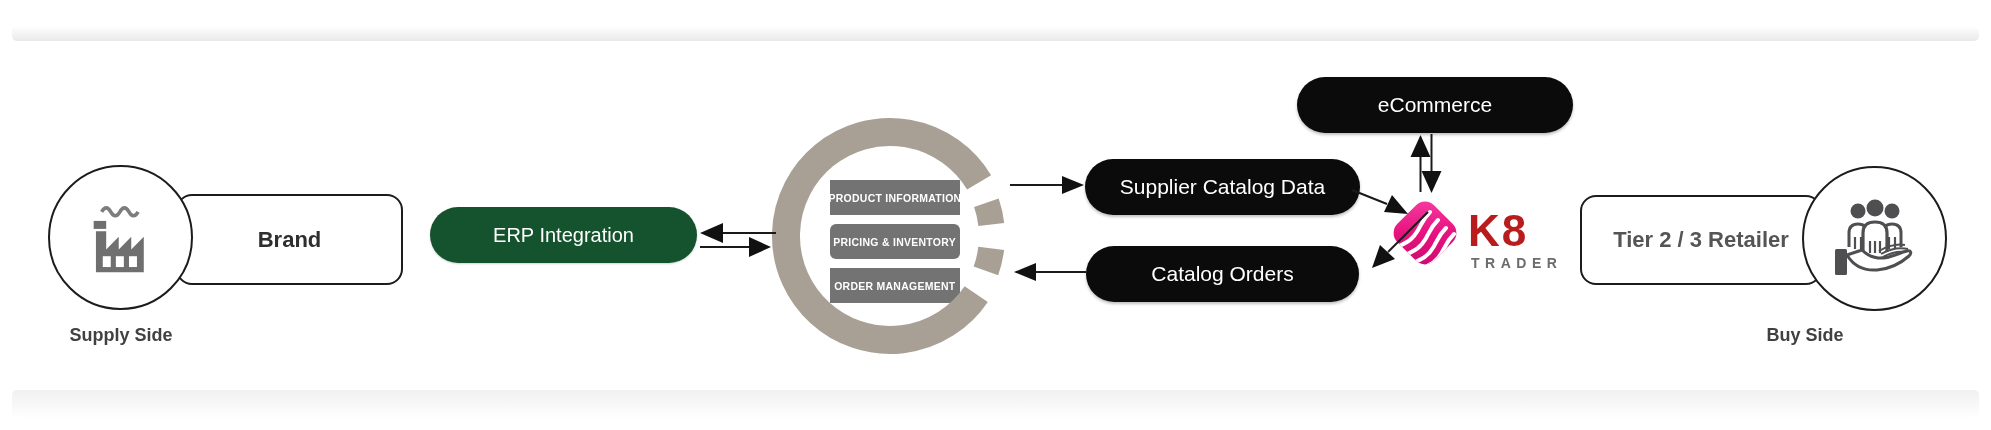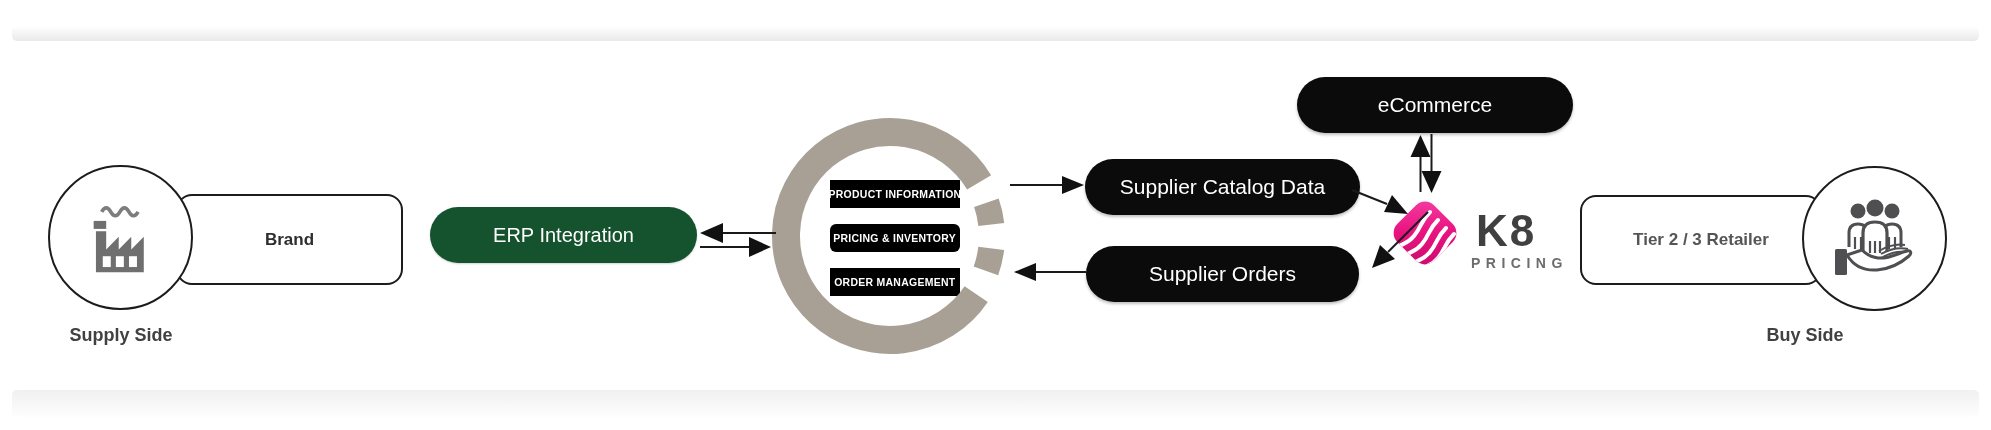--- a/index.html
+++ b/index.html
@@ -11,21 +11,21 @@
   .band-top{top:26px;height:15px;background:linear-gradient(180deg,#ffffff 0%,#f5f5f5 45%,#e9e9e9 100%);}
   .band-bottom{top:390px;height:27px;background:linear-gradient(180deg,#f0f0f0 0%,#f8f8f8 55%,#fefefe 100%);}
 
   
   .outline-box{
     position:absolute;background:#ffffff;border:2.5px solid #1c1c1c;border-radius:16px;
     display:flex;align-items:center;justify-content:center;box-sizing:border-box;
   }
   .brand-box{left:176px;top:194px;width:227px;height:91px;z-index:2;}
   .tier-box{left:1580px;top:195px;width:242px;height:90px;z-index:2;}
-  .outline-box .lbl{font-weight:700;font-size:17px;color:#2e2e2e;white-space:nowrap;}
+  .outline-box .lbl{font-weight:700;font-size:22px;color:#2e2e2e;white-space:nowrap;}
   .tier-box .lbl{color:#555557;}
 
   .side-circle{
     position:absolute;width:145px;height:145px;border-radius:50%;background:#ffffff;
     border:2px solid #1c1c1c;z-index:3;display:flex;align-items:center;justify-content:center;box-sizing:border-box;
   }
   .supply-circle{left:48px;top:165px;}
   .buy-circle{left:1802px;top:166px;}
 
   .side-label{
@@ -41,29 +41,29 @@
   }
   .pill-red{background:#14532d;box-shadow:0 1px 2px rgba(0,0,0,.18);}
   .pill-black{background:#0b0b0b;box-shadow:0 2px 3px rgba(0,0,0,.25);}
   .erp-pill{left:430px;top:207px;width:267px;height:56px;font-size:20px;}
   .ecom-pill{left:1297px;top:77px;width:276px;height:56px;}
   .catalog-pill{left:1085px;top:159px;width:275px;height:56px;}
   .orders-pill{left:1086px;top:246px;width:273px;height:56px;}
 
   
   .hub-badge{
-    position:absolute;left:830px;width:130px;height:28px;background:#000000;color:#ffffff;
+    position:absolute;left:830px;width:130px;height:35px;background:#737373;color:#ffffff;
     display:flex;align-items:center;justify-content:center;z-index:4;
     font-size:11px;font-weight:700;letter-spacing:.3px;text-transform:uppercase;text-align:right;
   }
   .hub-badge span{display:inline-block;transform:scaleX(.95);white-space:nowrap;}
   .badge-1{top:180px;}.badge-2{top:224px;border-radius:6px;}.badge-3{top:268px;}
 
   
-  .k8-word{position:absolute;left:1468px;top:206px;font-size:44px;font-weight:700;color:#404040;letter-spacing:2px;z-index:2;margin-left:8px;}
+  .k8-word{position:absolute;left:1468px;top:206px;font-size:44px;font-weight:700;color:#b91c1c;letter-spacing:2px;z-index:2;}
   .k8-sub{position:absolute;left:1471px;top:255px;font-size:14px;font-weight:600;color:#6b6c6e;letter-spacing:5.5px;z-index:2;}
 
   .logo-wrap{position:absolute;left:1382px;top:190px;width:86px;height:86px;z-index:2;}
 
   .overlay{position:absolute;left:0;top:0;width:1991px;height:430px;z-index:5;pointer-events:none;}
   .icon-svg{display:block;}
 </style>
 </head>
 <body>
 
@@ -104,21 +104,21 @@
     <span>ORDER MANAGEMENT</span>
   </div>
 
   <div class="pill pill-black ecom-pill">
     <span>eCommerce</span>
   </div>
   <div class="pill pill-black catalog-pill">
     <span>Supplier Catalog Data</span>
   </div>
   <div class="pill pill-black orders-pill">
-    <span>Supplier Orders</span>
+    <span>Catalog Orders</span>
   </div>
 
   <div class="logo-wrap">
     <svg class="icon-svg" width="86" height="86" viewBox="0 0 86 86">
       <defs>
         <linearGradient id="pinkGrad" x1="0" y1="0" x2="1" y2="1">
           <stop offset="0" stop-color="#f63fa4"></stop>
           <stop offset="0.5" stop-color="#e8127f"></stop>
           <stop offset="1" stop-color="#c90b6e"></stop>
         </linearGradient>
@@ -129,21 +129,21 @@
       <rect x="17" y="17" width="52" height="52" rx="13" transform="rotate(45 43 43)" fill="url(#pinkGrad)"></rect>
       <g clip-path="url(#diamondClip)" stroke="#ffffff" fill="none" stroke-linecap="round">
         <path d="M8,62 C20,52 24,56 32,46 C40,36 38,32 48,22" stroke-width="4"></path>
         <path d="M16,70 C28,60 32,64 40,54 C48,44 46,40 56,30" stroke-width="4"></path>
         <path d="M24,78 C36,68 40,72 48,62 C56,52 54,48 64,38" stroke-width="4"></path>
         <path d="M32,84 C44,74 48,78 56,68 C64,58 62,54 72,44" stroke-width="4"></path>
       </g>
     </svg>
   </div>
   <div class="k8-word">K8</div>
-  <div class="k8-sub">PRICING</div>
+  <div class="k8-sub">TRADER</div>
 
   <div class="outline-box tier-box">
     <span class="lbl">Tier 2 / 3 Retailer</span>
   </div>
 
   <div class="side-circle buy-circle">
     <span>
       <svg class="icon-svg" width="96" height="92" viewBox="0 0 96 92">
         <g stroke="#4f4f51" stroke-width="3" fill="#ffffff">
           <path d="M22,54 V40 q0,-9 9,-9 q9,0 9,9 v14"></path>

